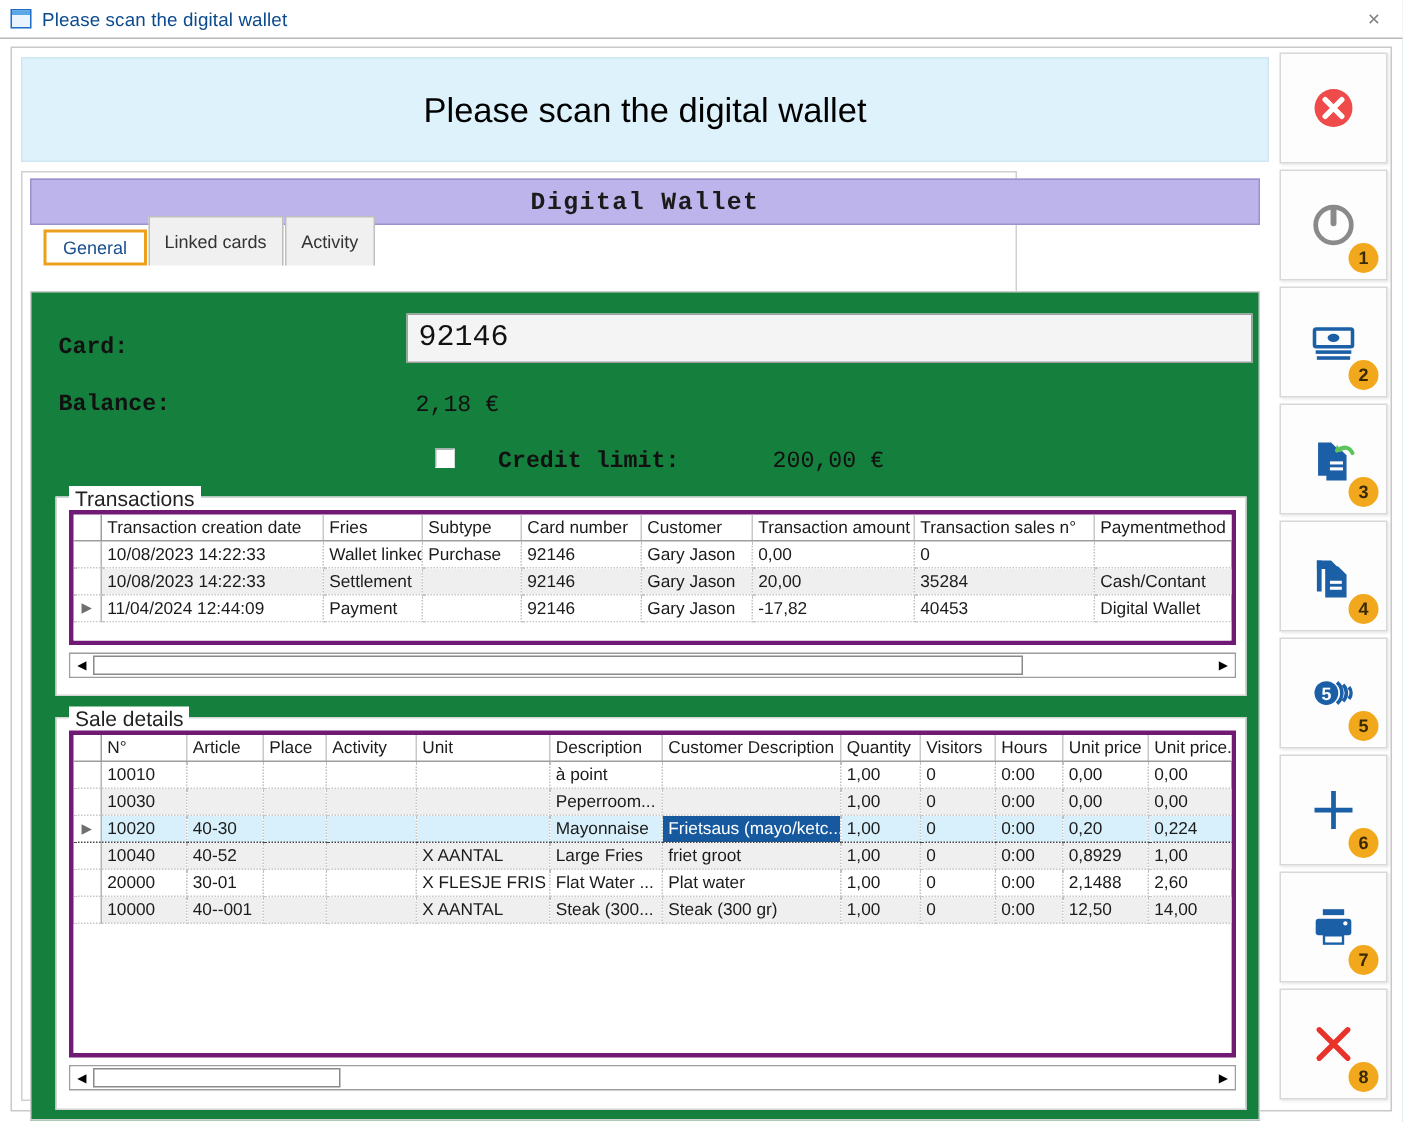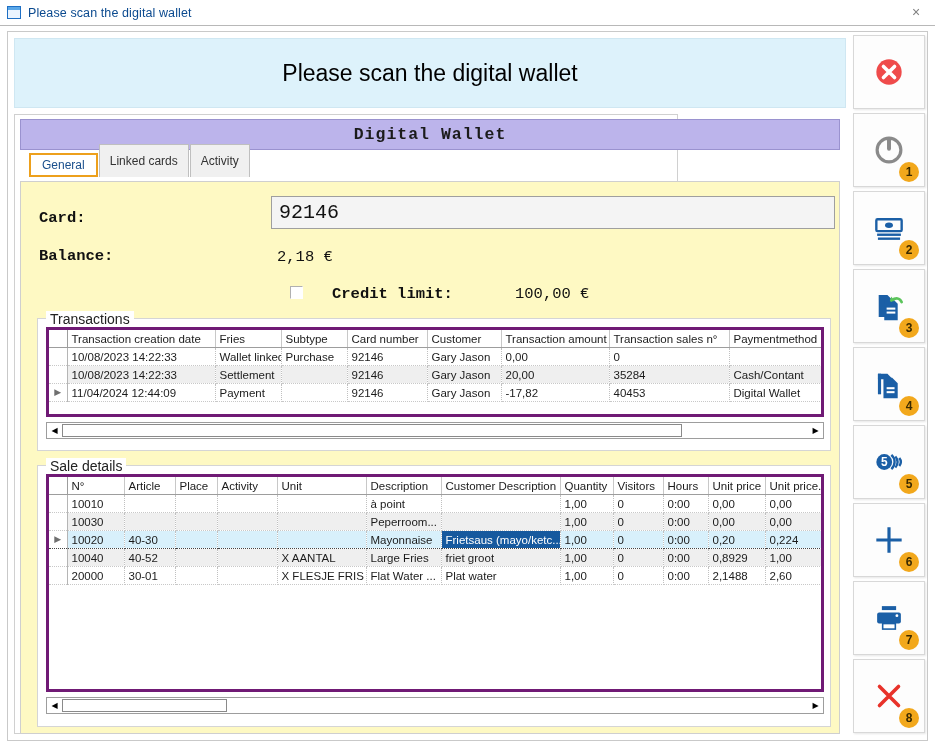--- a/index.html
+++ b/index.html
@@ -121,25 +121,25 @@
     color: #194f8c;
     border: 2px solid #eda01c;
     height: 24px;
     padding: 0 11px;
     font-size: 12px;
     position: relative; z-index: 3;
   }
 
   .tab-body {
     position: absolute;
-    left: 5px; top: 66px;
+    left: 5px; top: 79px;
     width: 820px; height: 553px;
     border: 1px solid #cfcfcf;
     box-sizing: border-box;
-    background: #fef9c3;
+    background: #15803d;
   }
 
   
   .lbl-mono {
     font-family: "Liberation Mono", monospace;
     font-size: 15.5px; font-weight: bold; color: #111111;
     white-space: pre;
   }
   .val-mono {
     font-family: "Liberation Mono", monospace;
@@ -344,21 +344,21 @@
       <span class="lbl-mono field-card-label">Card:</span>
       <div class="field-card-input">
         <span class="val-mono">92146</span>
       </div>
 
       <span class="lbl-mono field-balance-label">Balance:</span>
       <span class="val-mono field-balance-value">2,18 €</span>
 
       <span class="checkbox-cl"></span>
       <span class="lbl-mono field-climit2-label">Credit limit:</span>
-      <span class="val-mono field-climit2-value">100,00 €</span>
+      <span class="val-mono field-climit2-value">200,00 €</span>
 
       <div class="groupbox" id="gb-transactions">
         <span class="gb-title">Transactions</span>
 
         <div class="grid" id="grid-transactions">
           <table class="dg">
             <colgroup>
               <col style="width:18px">
                 <col style="width:148px">
                 <col style="width:66px">
@@ -536,20 +536,35 @@
                   <td></td>
                   <td>X FLESJE FRIS</td>
                   <td>Flat Water ...</td>
                   <td>Plat water</td>
                   <td>1,00</td>
                   <td>0</td>
                   <td>0:00</td>
                   <td>2,1488</td>
                   <td>2,60</td>
                 </tr>
+                <tr class="alt">
+                  <td class="rowhdr"></td>
+                  <td>10000</td>
+                  <td>40--001</td>
+                  <td></td>
+                  <td></td>
+                  <td>X AANTAL</td>
+                  <td>Steak (300...</td>
+                  <td>Steak (300 gr)</td>
+                  <td>1,00</td>
+                  <td>0</td>
+                  <td>0:00</td>
+                  <td>12,50</td>
+                  <td>14,00</td>
+                </tr>
               </tbody>
           </table>
           <div class="grid-filler" style="height:90px"></div>
         </div>
 
         <div class="hscroll" id="hs-saledetails">
           <div class="sb-btn">◀</div>
           <div class="sb-track">
             <div class="sb-thumb"></div>
           </div>

